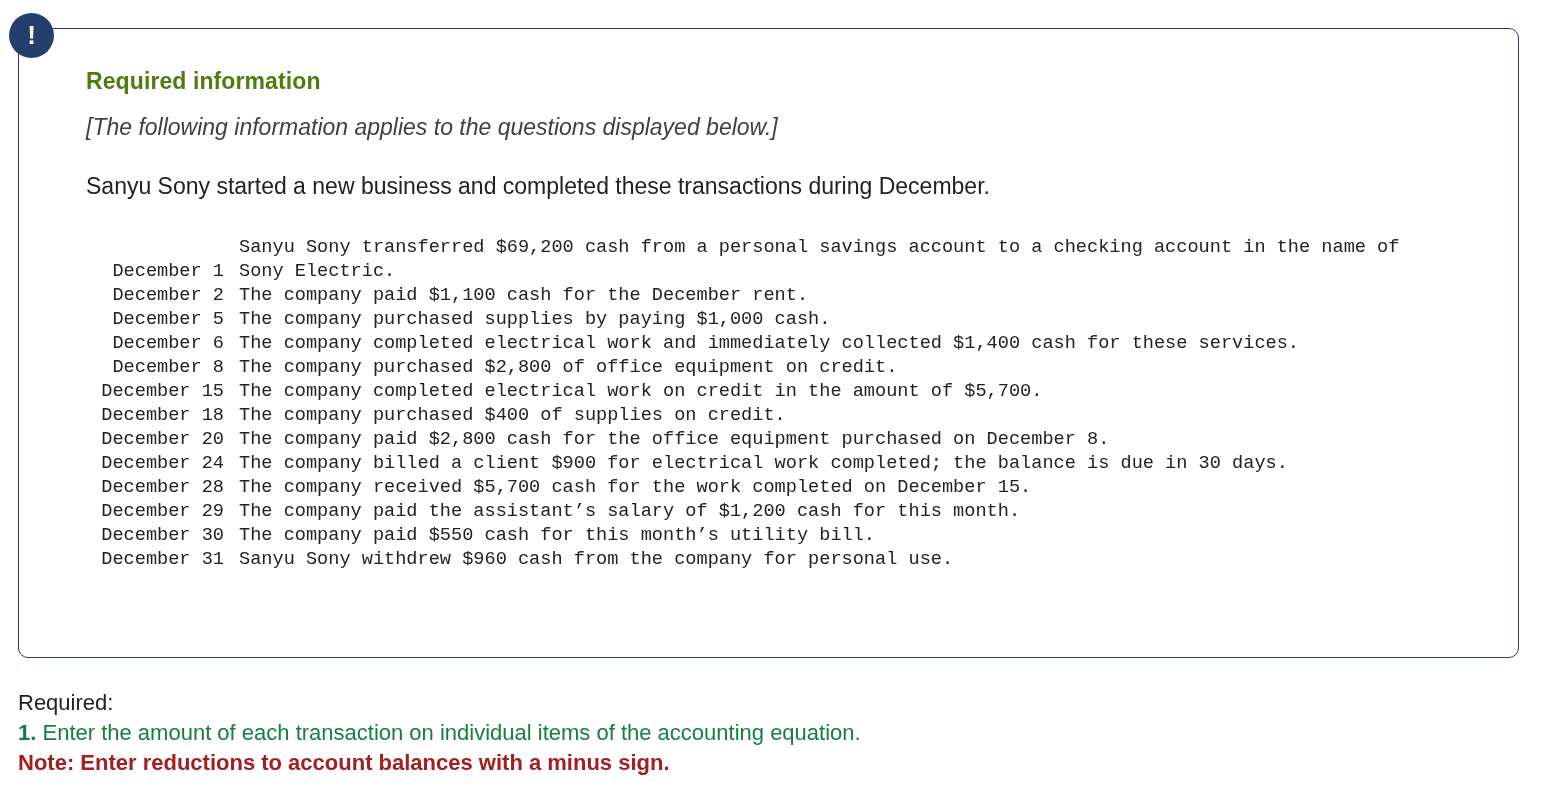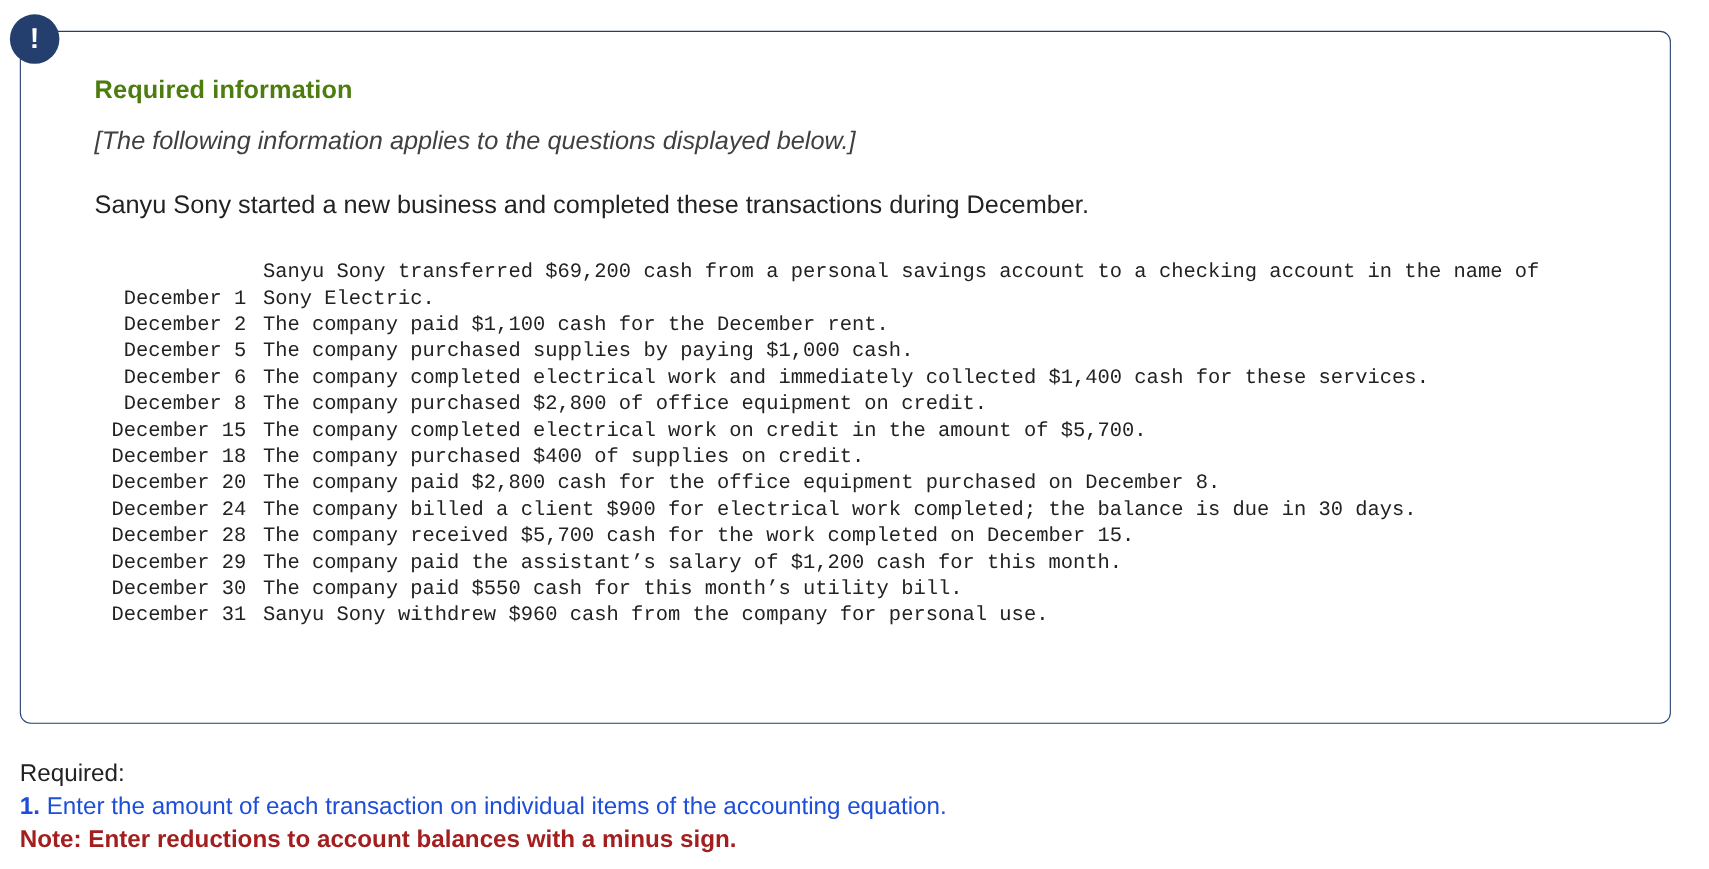--- a/index.html
+++ b/index.html
@@ -97,21 +97,21 @@
     top: 690px;
     font-size: 22px;
     font-weight: normal;
     color: #222222;
   }
   .step-line {
     position: absolute;
     left: 18px;
     top: 720px;
     font-size: 22px;
-    color: #1d4ed8;
+    color: #15803d;
   }
   .step-num {
     font-weight: bold;
   }
   .note-line {
     position: absolute;
     left: 18px;
     top: 750px;
     font-size: 22px;
     font-weight: bold;

